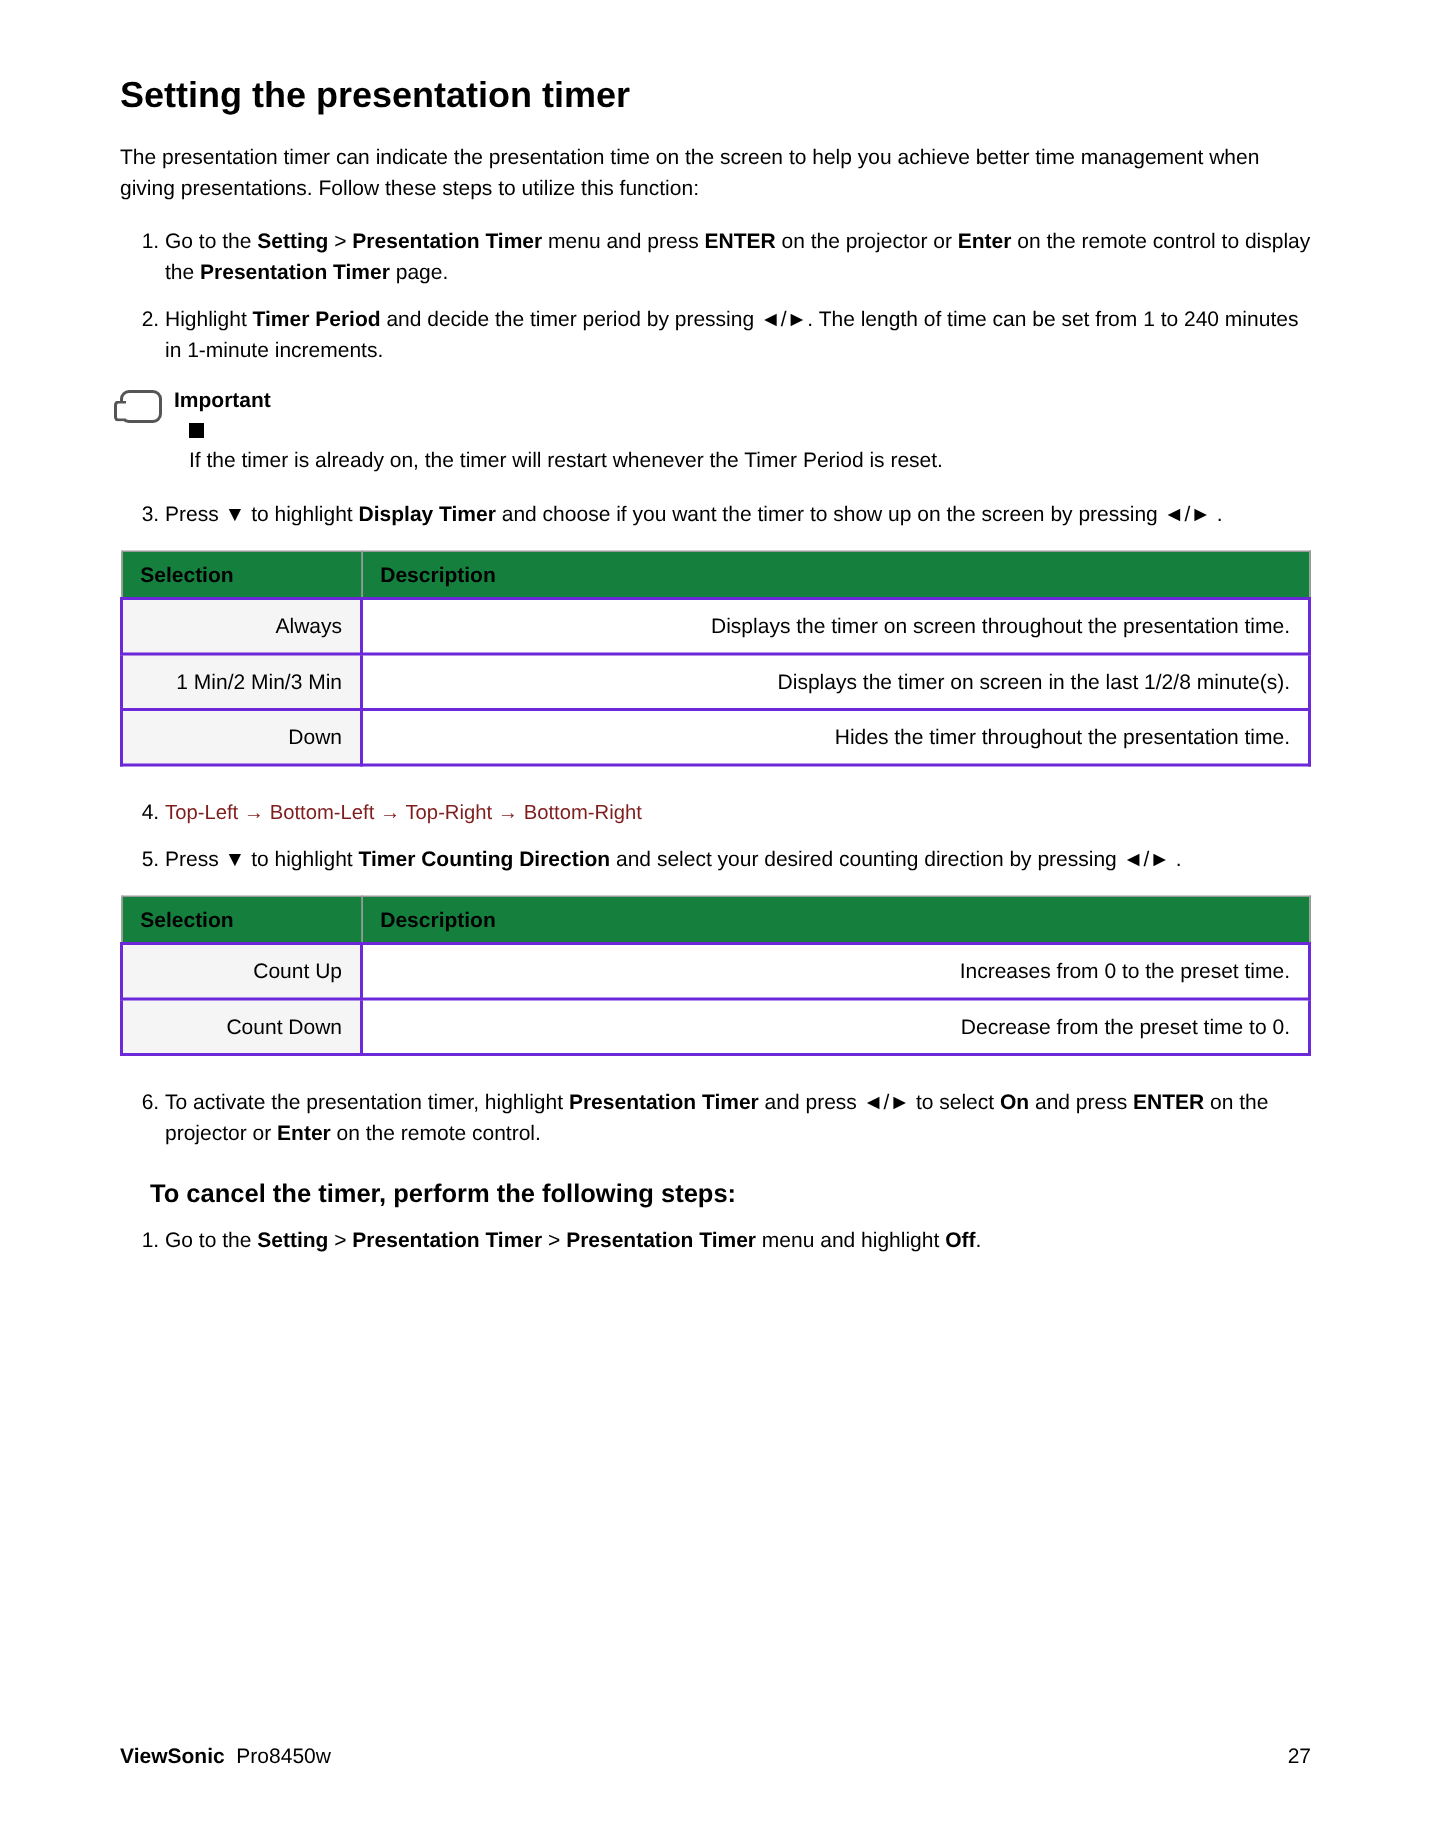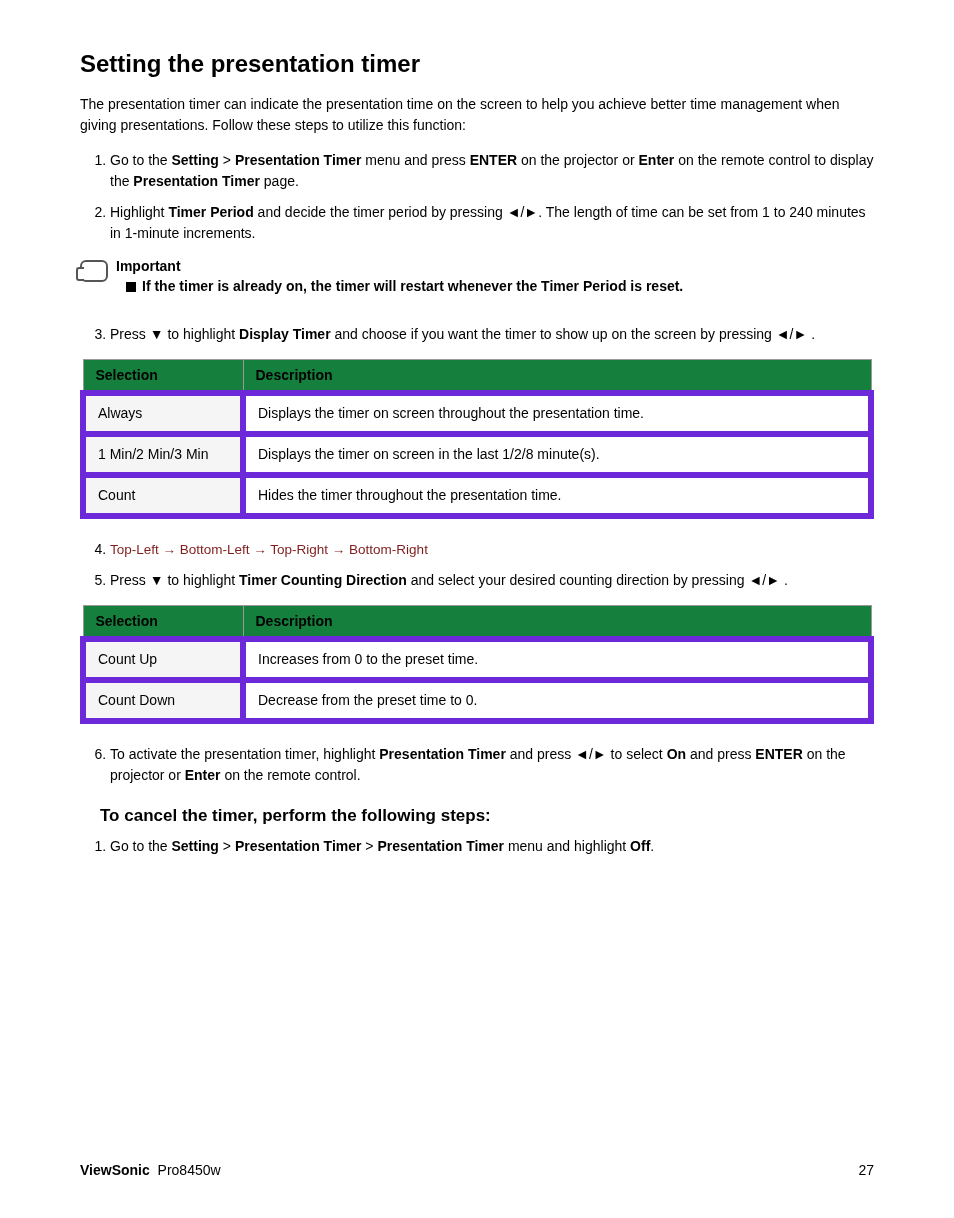--- a/index.html
+++ b/index.html
@@ -28,21 +28,20 @@
     }
     ol li {
       margin-bottom: 10px;
       line-height: 1.5;
     }
     .important-box {
       display: flex;
       align-items: flex-start;
       margin: 10px 0 14px 0;
       gap: 8px;
-      font-weight: bold;
     }
     .important-icon {
       width: 28px;
       height: 22px;
       border: 2px solid #555;
       border-radius: 6px 6px 6px 6px;
       position: relative;
       flex-shrink: 0;
       margin-top: 2px;
       background: #fff;
@@ -63,22 +62,23 @@
       flex: 1;
     }
     .important-content strong {
       display: block;
       margin-bottom: 4px;
     }
     .bullet-item {
       display: flex;
       align-items: flex-start;
       gap: 6px;
-      margin-bottom: 16px;
+      margin-bottom: 4px;
       padding-left: 10px;
+      flex-direction: column;
     }
     .bullet-square {
       width: 10px;
       height: 10px;
       background: #000;
       flex-shrink: 0;
       margin-top: 4px;
     }
     .table-container {
       margin: 14px 0 20px 0;
@@ -92,25 +92,26 @@
     }
     table th {
       background: #15803d;
       border: 1px solid #999;
       padding: 7px 12px;
       text-align: left;
       font-weight: bold;
       font-size: 14px;
     }
     table td {
-      border: 6px solid #6d28d9;
+      border: 2px solid #6d28d9;
       padding: 7px 12px;
       font-size: 14px;
       vertical-align: top;
       line-height: 1.5;
+      text-align: right;
     }
     table td:first-child {
       width: 160px;
       background: #f5f5f5;
     }
     h2 {
       font-size: 17px;
       font-weight: bold;
       margin-top: 20px;
       margin-bottom: 10px;
@@ -187,21 +188,21 @@
   <tbody>
     <tr>
       <td>Always</td>
       <td>Displays the timer on screen throughout the presentation time.</td>
     </tr>
     <tr>
       <td>1 Min/2 Min/3 Min</td>
       <td>Displays the timer on screen in the last 1/2/8 minute(s).</td>
     </tr>
     <tr>
-      <td>Count</td>
+      <td>Down</td>
       <td>Hides the timer throughout the presentation time.</td>
     </tr>
   </tbody>
 </table>
 
 <ol start="4">
 
   <li>
     <div class="direction-line">Top-Left → Bottom-Left → Top-Right → Bottom-Right</div>
   </li>

